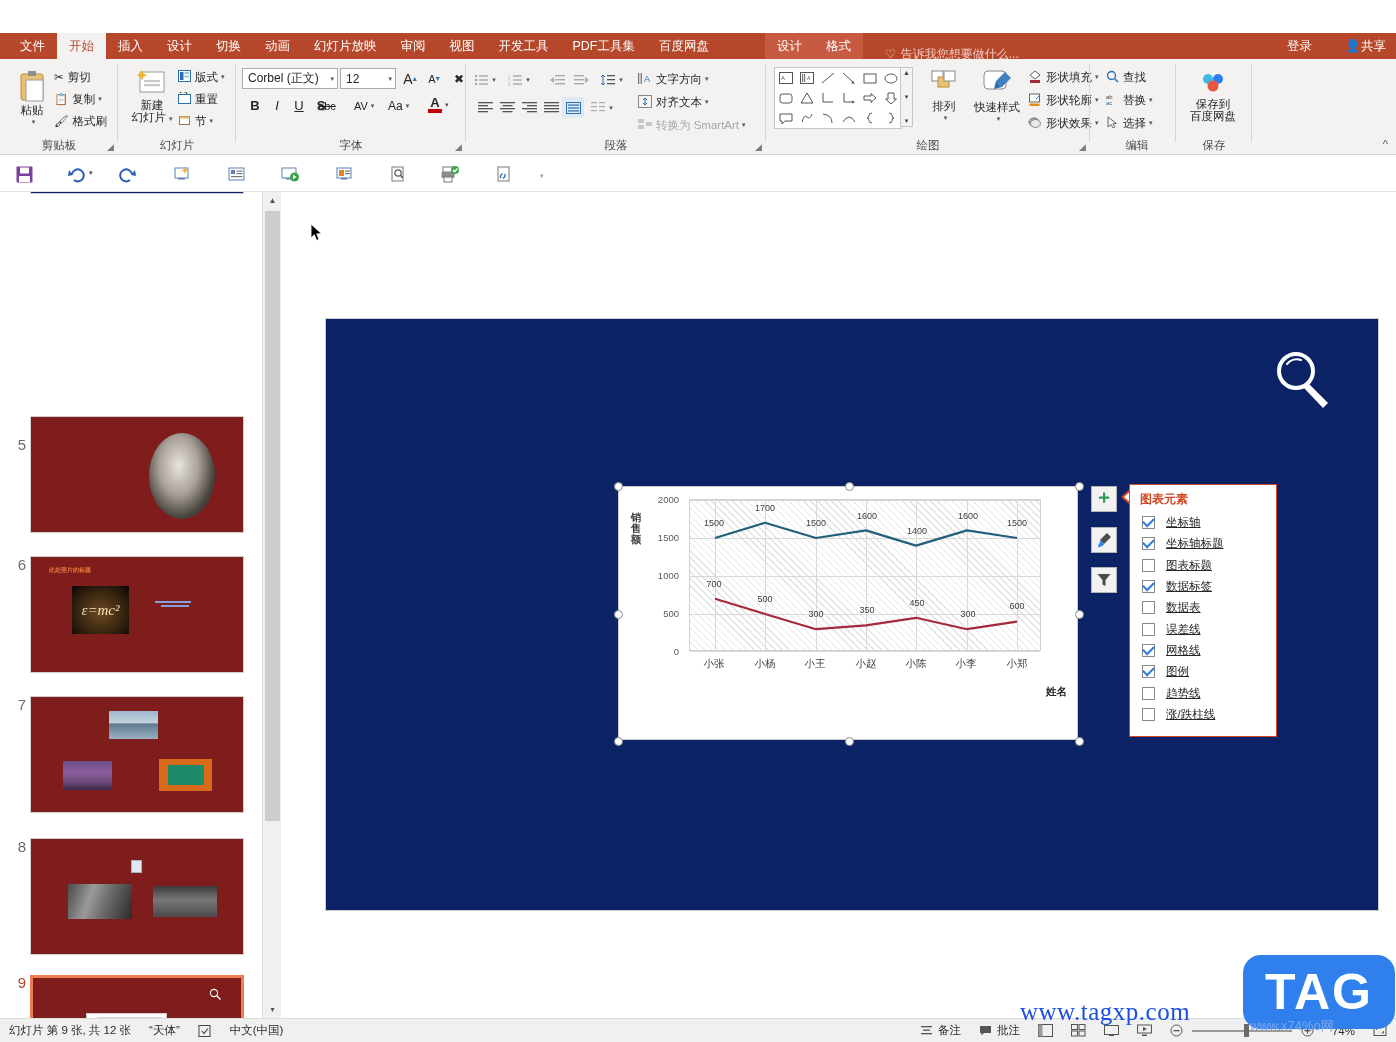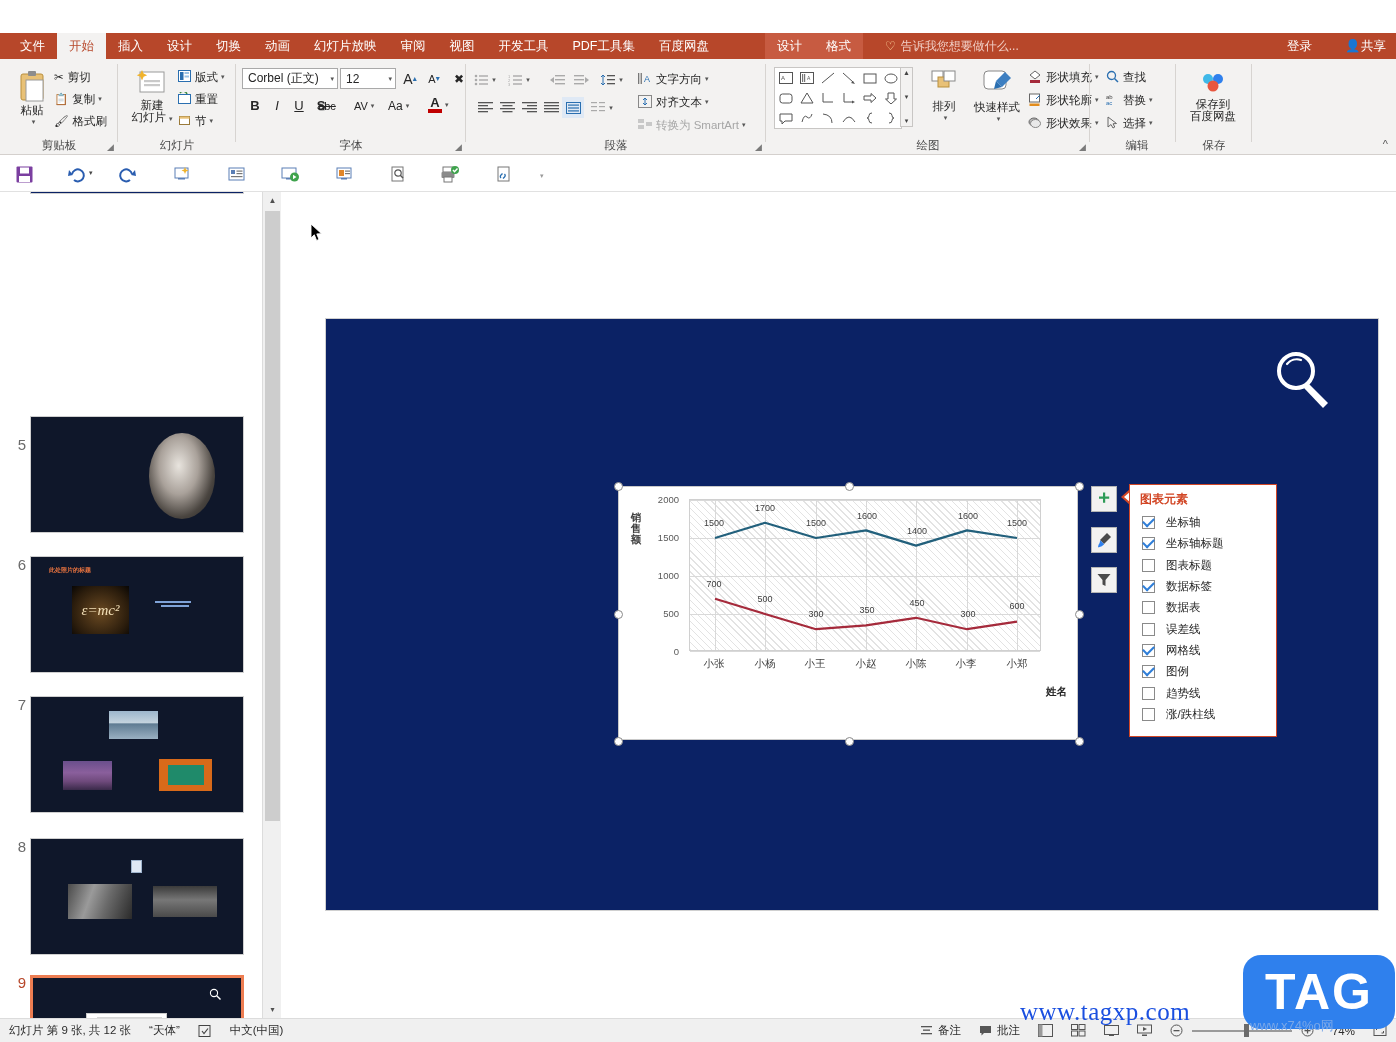--- a/index.html
+++ b/index.html
@@ -43,21 +43,21 @@
   }
   .tabs { position: absolute; left: 8px; top: 0; height: 26px; display: flex; }
   .tab {
     height: 26px; line-height: 26px; padding: 0 12px; color: #ffffff; font-size: 12.5px;
     white-space: nowrap;
   }
   .tab.active { background: #f3f2f1; color: #b7472a; }
   .ctx-tabs { position: absolute; left: 765px; top: 0; height: 26px; display: flex; background: #c75b41; }
   .ctx-tabs .tab { color: #ffffff; }
   .tellme {
-    position: absolute; left: 885px; top: 0; height: 26px; line-height: 26px;
+    position: absolute; left: 885px; top: 8px; height: 26px; line-height: 26px;
     color: #f0cdc4; font-size: 12px; white-space: nowrap;
   }
   .bulb { display: inline-block; margin-right: 5px; color: #ffd9a0; }
   .signin { position: absolute; right: 84px; top: 0; height: 26px; line-height: 26px; color: #fff; font-size: 12.5px; }
   .share { position: absolute; right: 10px; top: 0; height: 26px; line-height: 26px; color: #fff; font-size: 12.5px; }
 
   
   .ribbon {
     position: absolute; left: 0; top: 59px; width: 1396px; height: 96px;
     background: #f3f2f1; border-bottom: 1px solid #d4d0cd;
@@ -131,21 +131,21 @@
   .slidepane {
     position: absolute; left: 0; top: 192px; width: 262px; height: 826px;
     background: #ffffff; overflow: hidden;
   }
   .thumb-num {
     position: absolute; left: 6px; width: 20px; text-align: right;
     font-size: 15px; color: #6b6b6b;
   }
   .thumb-num.cur { color: #b7472a; }
   .thumb {
-    position: absolute; left: 30px; width: 214px; background: #0f172a;
+    position: absolute; left: 30px; width: 214px; background: #7f1d1d;
     border: 1px solid #cfcfcf; overflow: hidden;
   }
   .thumb.sel { border: 3px solid #ed7d52; }
   .scrollbar-v {
     position: absolute; left: 262px; top: 192px; width: 19px; height: 826px;
     background: #f0f0f0; border-left: 1px solid #dcdcdc;
   }
   .sb-arrow {
     position:absolute; left:0; width:19px; height:17px; background:#f0f0f0;
     display:flex; align-items:center; justify-content:center; font-size:8px; color:#505050;
@@ -213,21 +213,21 @@
     border: 1px solid #b5b5b5; display:flex; align-items:center; justify-content:center;
   }
   .cepanel {
     position: absolute; left: 1129px; top: 484px; width: 148px; height: 253px;
     background: #ffffff; border: 1px solid #d24726;
   }
   .cepanel-title {
     position: absolute; left: 10px; top: 6px; font-size: 12px; color: #d24726; font-weight: bold;
   }
   .celist { position: absolute; left: 12px; top: 27px; right: 8px; }
-  .ceitem { display:flex; align-items:center; height: 21.3px; font-size: 11.5px; color: #262626; }
+  .ceitem { display:flex; align-items:center; height: 21.3px; font-size: 11.5px; color: #262626; text-decoration: underline; }
   .cechk {
     width: 13px; height: 13px; border: 1px solid #8a8a8a; background:#fff; margin-right: 11px;
     display:flex; align-items:center; justify-content:center; flex: 0 0 13px;
   }
   .cechk.on::after {
     content: ""; display:block; width: 9px; height: 5px;
     border-left: 2px solid #2f7ed8; border-bottom: 2px solid #2f7ed8;
     transform: rotate(-45deg) translate(1px,-1px);
   }
   .ce-pointer {

